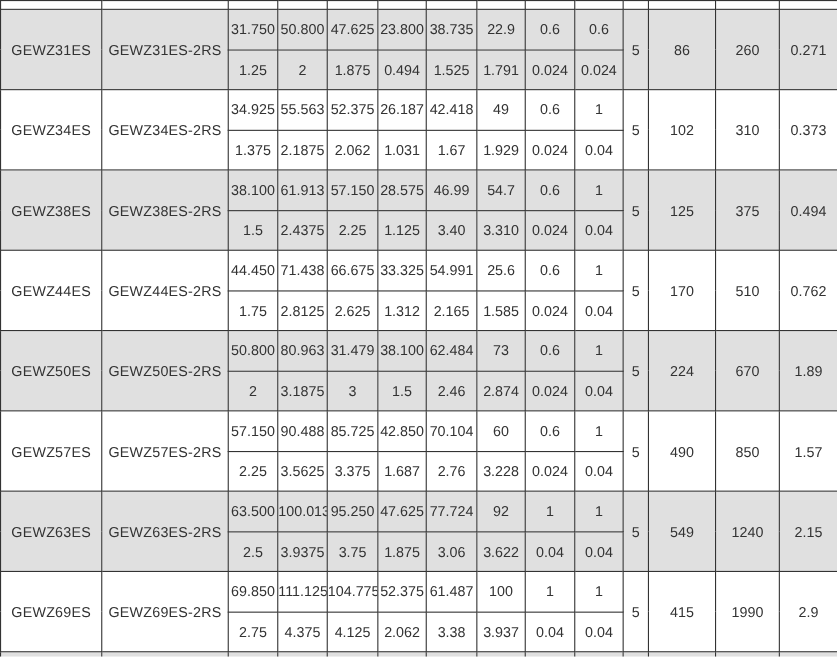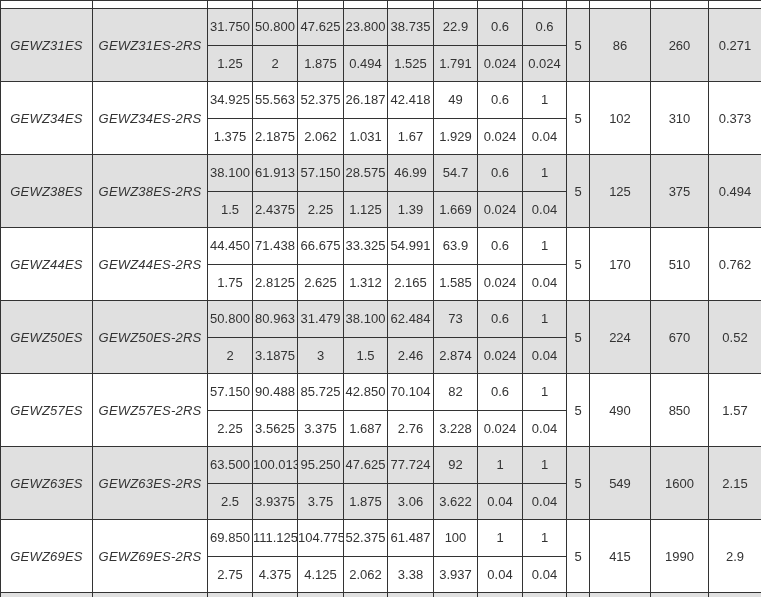--- a/index.html
+++ b/index.html
@@ -30,21 +30,21 @@
     color:var(--text);
     background:var(--bg);
     overflow:hidden;
     white-space:nowrap;
   }
   tr.row-h{height:36.5px;}
   tr.sliver-top{height:8px;}
   tr.sliver-bottom{height:40px;}
   tr.block-gray td{background:var(--shade);}
   tr.sliver-bottom td{background:var(--shade);}
-  td.model{letter-spacing:.2px;font-style:italic;}
+  td.model{letter-spacing:.2px;}
 </style>
 </head>
 <body>
 
 <div class="viewport">
   <table class="spec">
     <colgroup>
         <col style="width: 92px;">
         <col style="width: 115px;">
         <col style="width: 45px;">
@@ -143,34 +143,34 @@
           <td rowspan="2">5</td>
           <td rowspan="2">125</td>
           <td rowspan="2">375</td>
           <td rowspan="2">0.494</td>
         </tr>
         <tr class="row-h block-gray">
           <td>1.5</td>
           <td>2.4375</td>
           <td>2.25</td>
           <td>1.125</td>
-          <td>1.39</td>
-          <td>1.669</td>
+          <td>3.40</td>
+          <td>3.310</td>
           <td>0.024</td>
           <td>0.04</td>
         </tr>
         <tr class="row-h block-white">
           <td rowspan="2" class="model">GEWZ44ES</td>
           <td rowspan="2" class="model">GEWZ44ES-2RS</td>
           <td>44.450</td>
           <td>71.438</td>
           <td>66.675</td>
           <td>33.325</td>
           <td>54.991</td>
-          <td>63.9</td>
+          <td>25.6</td>
           <td>0.6</td>
           <td>1</td>
           <td rowspan="2">5</td>
           <td rowspan="2">170</td>
           <td rowspan="2">510</td>
           <td rowspan="2">0.762</td>
         </tr>
         <tr class="row-h block-white">
           <td>1.75</td>
           <td>2.8125</td>
@@ -188,41 +188,41 @@
           <td>80.963</td>
           <td>31.479</td>
           <td>38.100</td>
           <td>62.484</td>
           <td>73</td>
           <td>0.6</td>
           <td>1</td>
           <td rowspan="2">5</td>
           <td rowspan="2">224</td>
           <td rowspan="2">670</td>
-          <td rowspan="2">0.52</td>
+          <td rowspan="2">1.89</td>
         </tr>
         <tr class="row-h block-gray">
           <td>2</td>
           <td>3.1875</td>
           <td>3</td>
           <td>1.5</td>
           <td>2.46</td>
           <td>2.874</td>
           <td>0.024</td>
           <td>0.04</td>
         </tr>
         <tr class="row-h block-white">
           <td rowspan="2" class="model">GEWZ57ES</td>
           <td rowspan="2" class="model">GEWZ57ES-2RS</td>
           <td>57.150</td>
           <td>90.488</td>
           <td>85.725</td>
           <td>42.850</td>
           <td>70.104</td>
-          <td>82</td>
+          <td>60</td>
           <td>0.6</td>
           <td>1</td>
           <td rowspan="2">5</td>
           <td rowspan="2">490</td>
           <td rowspan="2">850</td>
           <td rowspan="2">1.57</td>
         </tr>
         <tr class="row-h block-white">
           <td>2.25</td>
           <td>3.5625</td>
@@ -239,21 +239,21 @@
           <td>63.500</td>
           <td>100.013</td>
           <td>95.250</td>
           <td>47.625</td>
           <td>77.724</td>
           <td>92</td>
           <td>1</td>
           <td>1</td>
           <td rowspan="2">5</td>
           <td rowspan="2">549</td>
-          <td rowspan="2">1600</td>
+          <td rowspan="2">1240</td>
           <td rowspan="2">2.15</td>
         </tr>
         <tr class="row-h block-gray">
           <td>2.5</td>
           <td>3.9375</td>
           <td>3.75</td>
           <td>1.875</td>
           <td>3.06</td>
           <td>3.622</td>
           <td>0.04</td>

